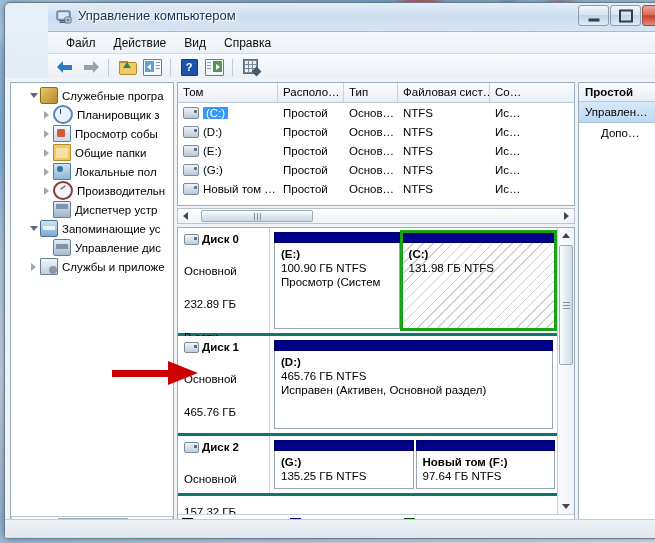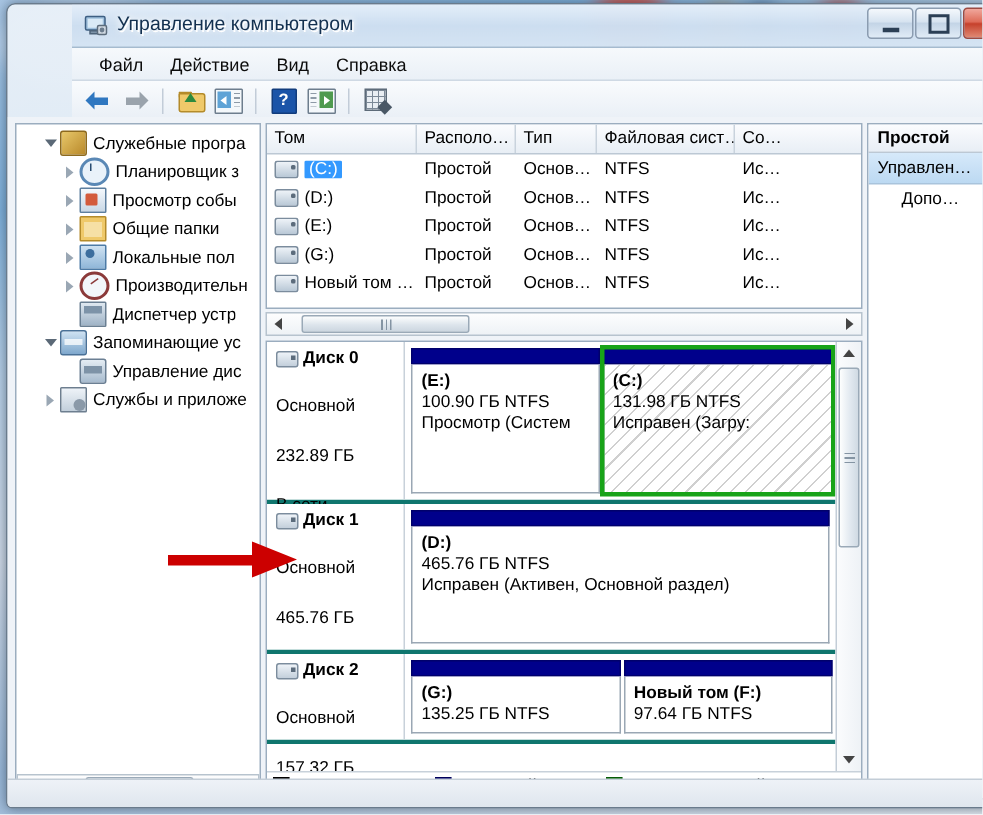--- a/index.html
+++ b/index.html
@@ -526,21 +526,20 @@
                         <div class="pline b">(E:)</div>
                         <div class="pline">100.90 ГБ NTFS</div>
                         <div class="pline">Просмотр (Систем</div>
                       </div>
                     </div>
                     <div class="part selected" style="flex: 0 0 55%;">
                       <div class="cap"></div>
                       <div class="body">
                         <div class="pline b">(C:)</div>
                         <div class="pline">131.98 ГБ NTFS</div>
-                        <div class="pline">Исправен (Загру:</div>
                       </div>
                     </div>
                   </div>
                 </div>
                 <div class="disk-row" style="height: 100px;">
                   <div class="disk-info">
                     <div class="disk-title">
                       <span class="disk-hd-ico"></span>
                       <span>Диск 1</span>
                     </div>

